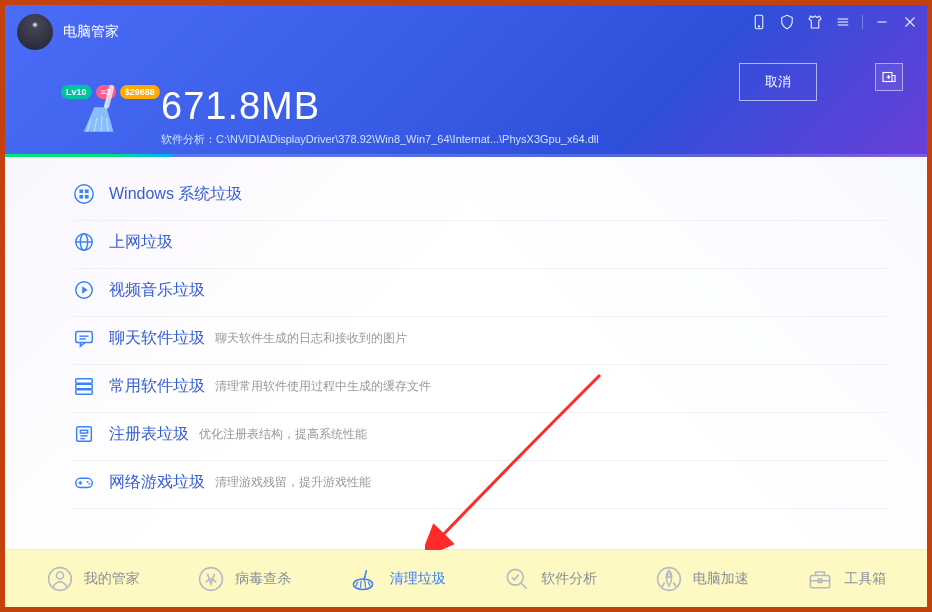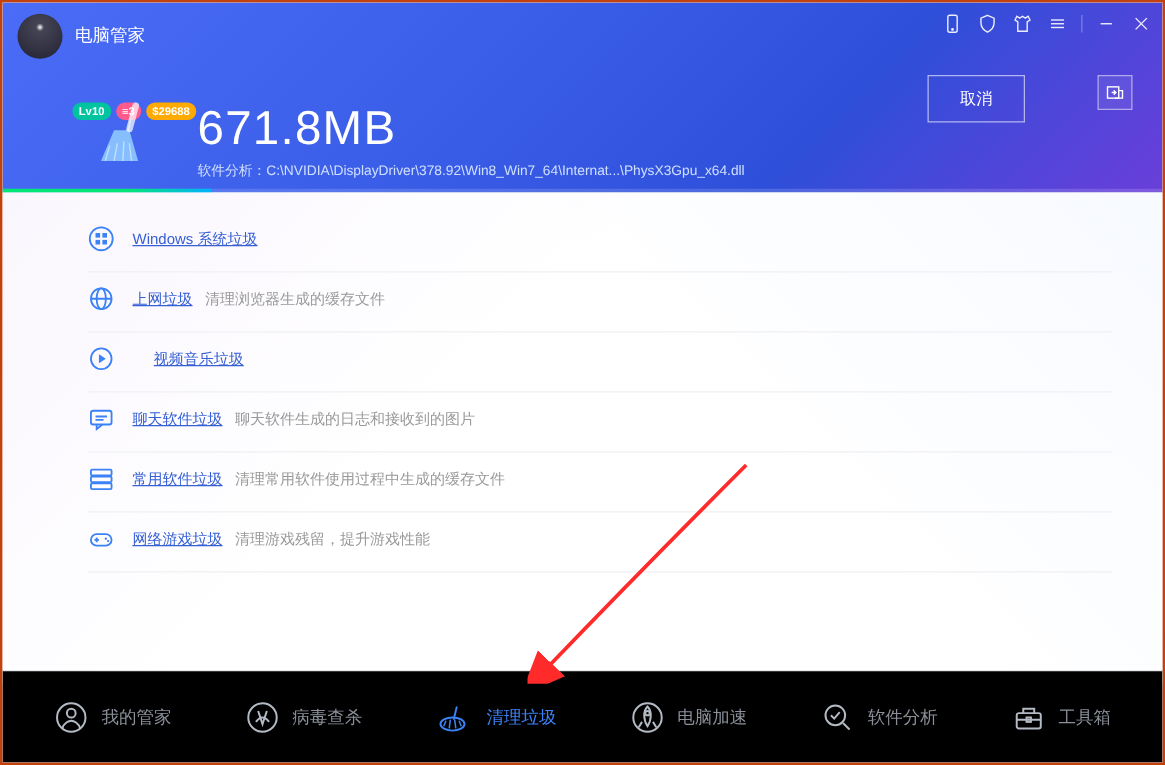--- a/index.html
+++ b/index.html
@@ -1,18 +1,18 @@
 <!DOCTYPE html>
 <html><head>
 <meta charset="utf-8">
 <style>
 * { margin: 0; padding: 0; box-sizing: border-box; }
 body { width: 932px; height: 612px; font-family: "Microsoft YaHei", sans-serif; overflow: hidden; position: relative; background: #fff; }
 
-.window { width: 932px; height: 612px; border: 2px solid #c2410c; position: relative; overflow: hidden; }
+.window { width: 932px; height: 612px; border: 5px solid #c2410c; position: relative; overflow: hidden; }
 
 .header { height: 152px; background: linear-gradient(135deg, #4a6cf7 0%, #3b5ee8 40%, #2e4fd9 70%, #6a3ed9 100%); position: relative; color: #fff; }
 
 .title-row { display: flex; align-items: center; padding: 6px 12px 0 12px; height: 48px; }
 .avatar { width: 36px; height: 36px; border-radius: 50%; background: radial-gradient(circle at 50% 30%, #fff 0%, #445 10%, #223 100%); position: relative; flex-shrink: 0; }
 .app-title { font-size: 14px; margin-left: 10px; color: #fff; }
 .badges { position: absolute; left: 56px; top: 32px; display: flex; gap: 4px; margin-top: 48px; }
 .badge { font-size: 9px; padding: 1px 5px; border-radius: 7px; color: #fff; font-weight: bold; line-height: 12px; }
 .badge.lv { background: #00c4a0; }
 .badge.b2 { background: #ff5a8c; }
@@ -36,26 +36,26 @@
 .content::before { content: ""; position: absolute; inset: 0; background:
   linear-gradient(135deg, rgba(160,100,220,0.06) 0%, transparent 40%),
   linear-gradient(225deg, rgba(100,150,255,0.05) 0%, transparent 40%);
   pointer-events: none; }
 
 .cat-list { padding: 14px 0 0 0; }
 .cat-row { display: flex; align-items: center; padding: 8px 0 8px 68px; border-bottom: 0; margin-bottom: 2px; position: relative; }
 .cat-row::after { content: ""; position: absolute; left: 68px; right: 40px; bottom: -4px; height: 1px; background: #f0f0f4; }
 .cat-icon { width: 22px; height: 22px; margin-right: 14px; display: flex; align-items: center; justify-content: center; flex-shrink: 0; }
 .cat-icon svg { width: 22px; height: 22px; }
-.cat-title { color: #3760d4; font-size: 12px; margin-right: 10px; text-decoration: underline; }
+.cat-title { color: #3760d4; font-size: 16px; margin-right: 10px; }
 .cat-desc { color: #999; font-size: 12px; }
 
 .arrow { position: absolute; left: 420px; top: 365px; width: 180px; height: 180px; pointer-events: none; z-index: 5; }
 
-.bottom-nav { position: absolute; bottom: 0; left: 0; right: 0; height: 74px; background: #000000; border-top: 1px solid #e6e8ec; display: flex; align-items: center; justify-content: space-around; padding: 0 12px; }
+.bottom-nav { position: absolute; bottom: 0; left: 0; right: 0; height: 58px; background: #fef9c3; border-top: 1px solid #e6e8ec; display: flex; align-items: center; justify-content: space-around; padding: 0 12px; }
 .nav-item { display: flex; align-items: center; gap: 10px; color: #8a8f99; font-size: 14px; cursor: pointer; padding: 6px 10px; }
 .nav-item.active { color: #3b82f6; gap: 13px; }
 .nav-icon { width: 28px; height: 28px; display: flex; align-items: center; justify-content: center; }
 .nav-icon svg { width: 28px; height: 28px; }
 </style>
 </head>
 <body>
 
 <div class="window">
 
@@ -152,23 +152,22 @@
         </div>
         <div class="cat-row" style="padding-top: 12px; padding-bottom: 12px;">
     <div class="cat-icon">
             <svg viewBox="0 0 24 24">
               <circle cx="12" cy="12" r="9" stroke="#3b82f6" stroke-width="1.6" fill="none"></circle>
               <ellipse cx="12" cy="12" rx="4" ry="9" stroke="#3b82f6" stroke-width="1.6" fill="none"></ellipse>
               <line x1="3" y1="12" x2="21" y2="12" stroke="#3b82f6" stroke-width="1.6" fill="none"></line>
             </svg>
           </div>
     <span class="cat-title">上网垃圾</span>
-    <span class="cat-desc">清理浏览器生成的缓存文件</span>
-        </div>
-        <div class="cat-row" style="padding-top: 12px; padding-bottom: 12px; gap: 17px;">
+        </div>
+        <div class="cat-row" style="padding-top: 12px; padding-bottom: 12px;">
     <div class="cat-icon">
             <svg viewBox="0 0 24 24">
               <circle cx="12" cy="12" r="9" stroke="#3b82f6" stroke-width="1.6" fill="none"></circle>
               <path d="M10 8 L16 12 L10 16 Z" fill="#3b82f6"></path>
             </svg>
           </div>
     <span class="cat-title">视频音乐垃圾</span>
         </div>
         <div class="cat-row" style="padding-top: 12px; padding-bottom: 12px;">
     <div class="cat-icon">
@@ -185,20 +184,32 @@
         <div class="cat-row" style="padding-top: 12px; padding-bottom: 12px;">
     <div class="cat-icon">
             <svg viewBox="0 0 24 24">
               <rect x="3" y="4" width="18" height="5" rx="1" stroke="#3b82f6" stroke-width="1.6" fill="none"></rect>
               <rect x="3" y="10" width="18" height="5" rx="1" stroke="#3b82f6" stroke-width="1.6" fill="none"></rect>
               <rect x="3" y="16" width="18" height="5" rx="1" stroke="#3b82f6" stroke-width="1.6" fill="none"></rect>
             </svg>
           </div>
     <span class="cat-title">常用软件垃圾</span>
     <span class="cat-desc">清理常用软件使用过程中生成的缓存文件</span>
+        </div>
+        <div class="cat-row" style="padding-top: 12px; padding-bottom: 12px;">
+    <div class="cat-icon">
+            <svg viewBox="0 0 24 24">
+              <rect x="4" y="4" width="16" height="16" rx="2" stroke="#3b82f6" stroke-width="1.6" fill="none"></rect>
+              <rect x="8" y="8" width="8" height="3" stroke="#3b82f6" stroke-width="1.6" fill="none"></rect>
+              <line x1="8" y1="14" x2="16" y2="14" stroke="#3b82f6" stroke-width="1.6" fill="none"></line>
+              <line x1="8" y1="17" x2="13" y2="17" stroke="#3b82f6" stroke-width="1.6" fill="none"></line>
+            </svg>
+          </div>
+    <span class="cat-title">注册表垃圾</span>
+    <span class="cat-desc">优化注册表结构，提高系统性能</span>
         </div>
         <div class="cat-row" style="padding-top: 12px; padding-bottom: 12px;">
     <div class="cat-icon">
             <svg viewBox="0 0 24 24">
               <rect x="3" y="8" width="18" height="10" rx="5" stroke="#3b82f6" stroke-width="1.6" fill="none"></rect>
               <line x1="8" y1="11" x2="8" y2="15" stroke="#3b82f6" stroke-width="1.6" fill="none"></line>
               <line x1="6" y1="13" x2="10" y2="13" stroke="#3b82f6" stroke-width="1.6" fill="none"></line>
               <circle cx="16" cy="12" r="1" fill="#3b82f6"></circle>
               <circle cx="18" cy="14" r="1" fill="#3b82f6"></circle>
             </svg>
@@ -245,41 +256,41 @@
             <ellipse cx="16" cy="22" rx="11" ry="6" stroke="#3b82f6" stroke-width="1.8" fill="none"></ellipse>
             <path d="M20 6 L17 18" stroke="#3b82f6" stroke-width="1.8" fill="none"></path>
             <path d="M8 24 L10 19 M13 26 L14 18 M19 26 L18 18 M24 24 L22 19" stroke="#3b82f6" stroke-width="1.4"></path>
           </svg>
         </div>
     <span>清理垃圾</span>
       </div>
       <div class="nav-item">
     <div class="nav-icon">
           <svg viewBox="0 0 32 32">
+            <circle cx="14" cy="14" r="9" stroke="#b4bac4" stroke-width="1.8" fill="none"></circle>
+            <line x1="21" y1="21" x2="27" y2="27" stroke="#b4bac4" stroke-width="1.8" fill="none"></line>
+            <path d="M10 14 L13 17 L18 11" stroke="#b4bac4" stroke-width="1.8" fill="none"></path>
+          </svg>
+        </div>
+    <span>软件分析</span>
+      </div>
+      <div class="nav-item">
+    <div class="nav-icon">
+          <svg viewBox="0 0 32 32">
             <circle cx="16" cy="16" r="13" stroke="#b4bac4" stroke-width="1.8" fill="none"></circle>
             <path d="M16 6 C20 10 20 18 16 24 C12 18 12 10 16 6 Z" stroke="#b4bac4" stroke-width="1.8" fill="none"></path>
             <circle cx="16" cy="12" r="2" stroke="#b4bac4" stroke-width="1.8" fill="none"></circle>
             <path d="M11 20 L8 25 M21 20 L24 25" stroke="#b4bac4" stroke-width="1.8" fill="none"></path>
           </svg>
         </div>
     <span>电脑加速</span>
       </div>
       <div class="nav-item">
     <div class="nav-icon">
           <svg viewBox="0 0 32 32">
-            <circle cx="14" cy="14" r="9" stroke="#b4bac4" stroke-width="1.8" fill="none"></circle>
-            <line x1="21" y1="21" x2="27" y2="27" stroke="#b4bac4" stroke-width="1.8" fill="none"></line>
-            <path d="M10 14 L13 17 L18 11" stroke="#b4bac4" stroke-width="1.8" fill="none"></path>
-          </svg>
-        </div>
-    <span>软件分析</span>
-      </div>
-      <div class="nav-item">
-    <div class="nav-icon">
-          <svg viewBox="0 0 32 32">
             <rect x="5" y="12" width="22" height="14" rx="2" stroke="#b4bac4" stroke-width="1.8" fill="none"></rect>
             <path d="M11 12 V8 h10 v4" stroke="#b4bac4" stroke-width="1.8" fill="none"></path>
             <line x1="5" y1="18" x2="27" y2="18" stroke="#b4bac4" stroke-width="1.8" fill="none"></line>
             <rect x="14" y="16" width="4" height="4" stroke="#b4bac4" stroke-width="1.8" fill="none"></rect>
           </svg>
         </div>
     <span>工具箱</span>
       </div>
     </div>
 

